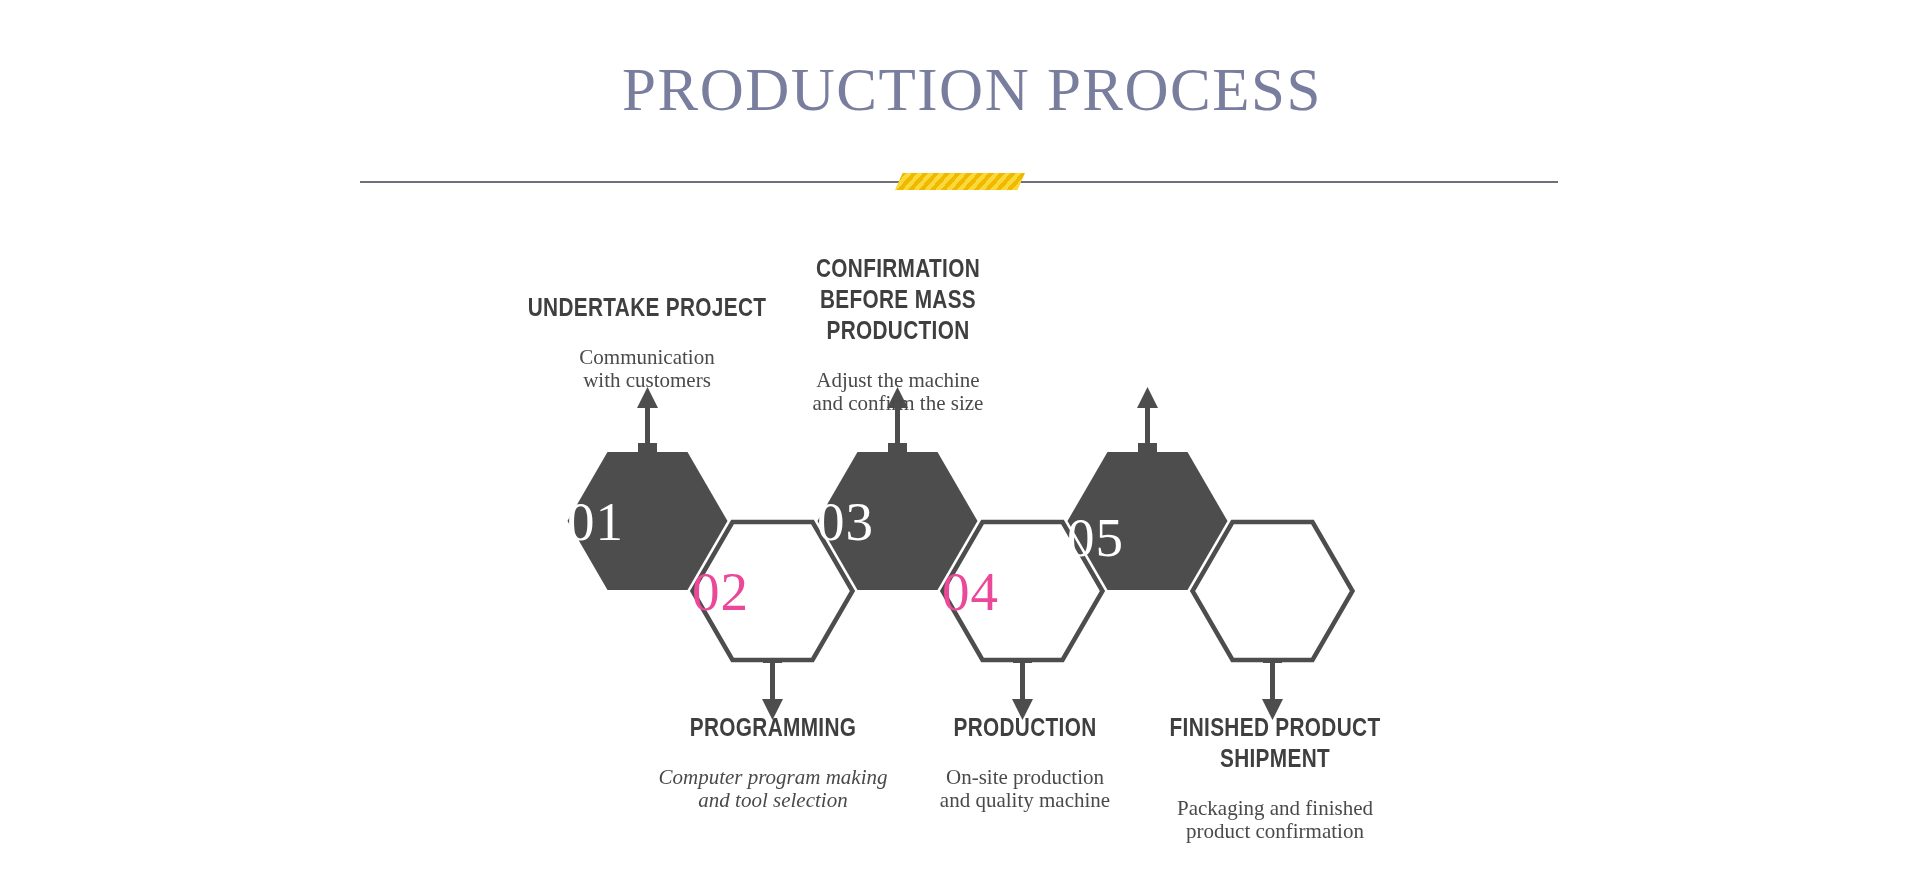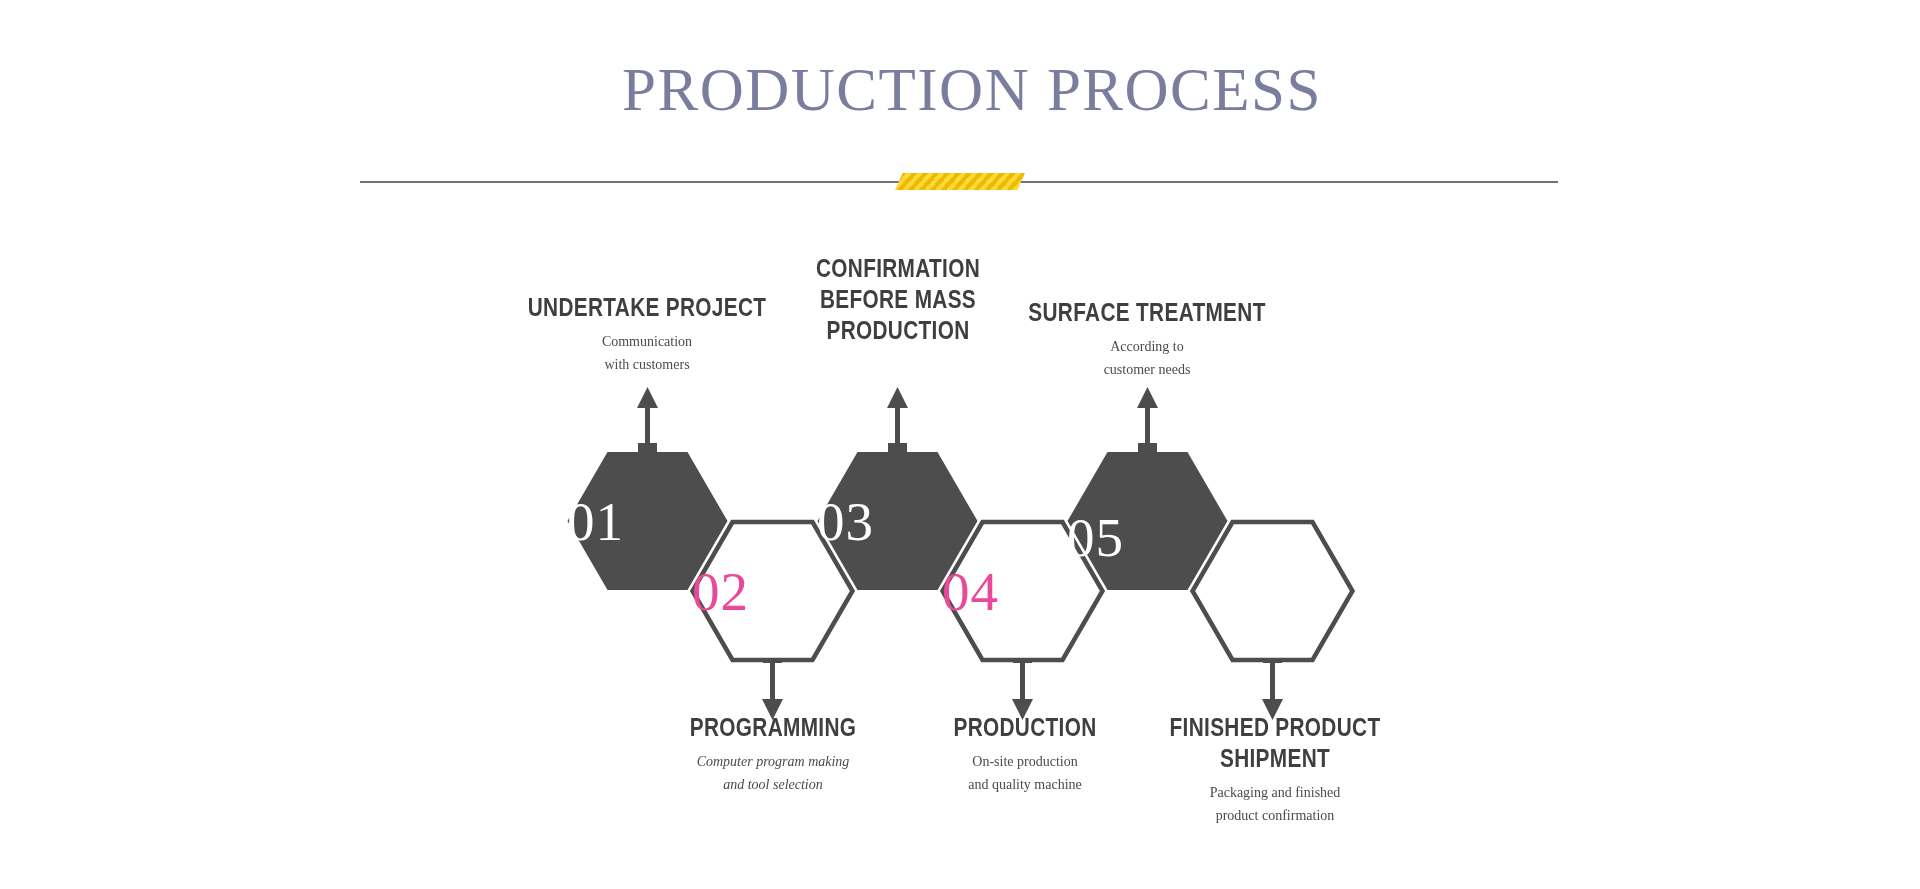--- a/index.html
+++ b/index.html
@@ -91,25 +91,25 @@
     font-size: 26px;
     line-height: 31px;
     letter-spacing: 0.4px;
     color: #3f3f3f;
     transform: scaleX(0.80);
     transform-origin: center center;
     white-space: pre-line;
   }
   .lbl .desc {
     font-family: "Liberation Serif", "DejaVu Serif", serif;
-    font-size: 14px;
+    font-size: 21px;
     line-height: 23px;
     color: #4a4a4a;
     white-space: pre-line;
-    margin-top: 7px;
+    margin-top: 23px;
   }
   .lbl.justify .desc {
     text-align: justify;
     text-align-last: center;
     font-style: italic;
   }
 
   .hexnum {
     position: absolute;
     width: 160px;
@@ -194,27 +194,24 @@
 
   <div class="lbl" style="left:487px; top:292px; width:320px;">
     <div class="head">UNDERTAKE PROJECT</div>
     <div class="desc">Communication
 with customers</div>
   </div>
 
   <div class="lbl" style="left:742px; top:253px; width:312px;">
     <div class="head">CONFIRMATION BEFORE MASS
 PRODUCTION</div>
-  </div>
-
-  <div class="lbl" style="left:997px; top:297px; width:300px;">
-    <div class="head">SURFACE TREATMENT</div>
-    <div class="desc">According to
-customer needs</div>
-  </div>
+    <div class="desc">Adjust the machine
+and confirm the size</div>
+  </div>
+
 
   <div class="lbl justify" style="left:612px; top:712px; width:322px;">
     <div class="head">PROGRAMMING</div>
     <div class="desc">Computer program making
 and tool selection</div>
   </div>
 
   <div class="lbl" style="left:880px; top:712px; width:290px;">
     <div class="head">PRODUCTION</div>
     <div class="desc">On-site production

